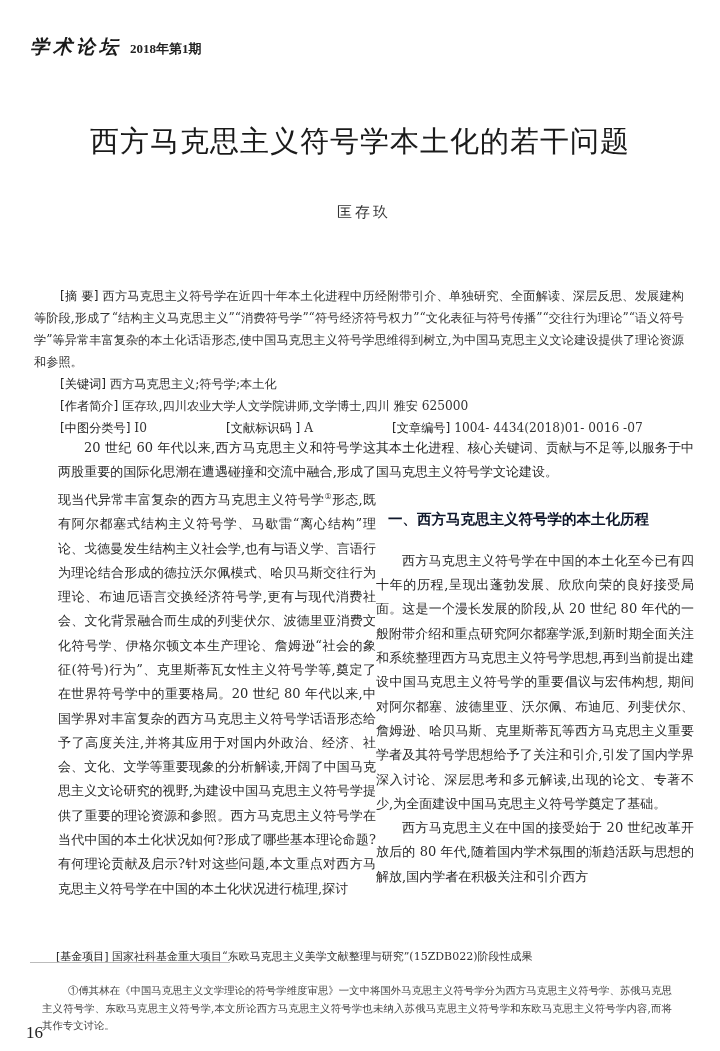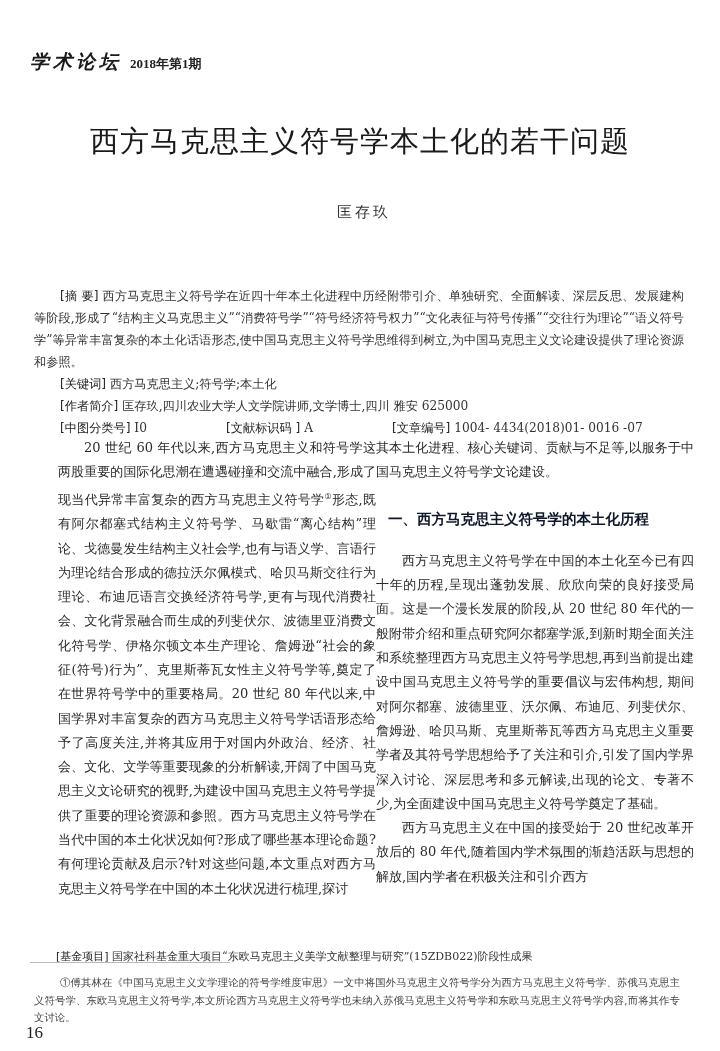--- a/index.html
+++ b/index.html
@@ -1,18 +1,18 @@
 <!DOCTYPE html>
 <html><head>
 <meta charset="utf-8">
 <style>
   html, body { margin: 0; padding: 0; background: #ffffff; }
   body { width: 720px; height: 1051px; position: relative; overflow: hidden;
          font-family: "DejaVu Serif", "Liberation Serif", serif; color: #222; }
-  .header { position: absolute; left: 30px; top: 34px; display: flex; align-items: baseline; gap: 8px; margin-top: 15px; }
+  .header { position: absolute; left: 30px; top: 34px; display: flex; align-items: baseline; gap: 8px; }
   .journal { font-family: "DejaVu Serif", serif; font-size: 19px; font-weight: bold; font-style: italic; letter-spacing: 4px; color: #1a1a1a; }
   .issue { font-family: "Liberation Serif", serif; font-size: 13px; font-weight: bold; color: #222; }
   .title { position: absolute; left: 0; right: 0; top: 122px; text-align: center;
            font-family: "DejaVu Sans", sans-serif; font-size: 29px; color: #1a1a1a; letter-spacing: 1px; }
   .author { position: absolute; left: 8px; right: 0; top: 203px; text-align: center;
             font-family: "DejaVu Serif", serif; font-size: 15px; letter-spacing: 3px; color: #333; }
   .abstract { position: absolute; left: 34px; width: 650px; top: 268px;
               font-size: 12.2px; line-height: 22px; color: #333; text-align: justify; }
   .abstract .indent { text-indent: 26px; margin-top: 17px; }
   .lbl { font-family: "DejaVu Sans", sans-serif; color: #222; }
@@ -23,21 +23,21 @@
   .cols { position: absolute; top: 436px; left: 34px; width: 660px; display: flex; justify-content: flex-end; }
   .col { width: 318px; font-size: 13px; line-height: 24.3px; color: #2a2a2a; text-align: justify; }
   .col p { margin: 0; text-indent: 26px; }
   .col p.noindent { text-indent: 0; }
   .sec { font-family: "DejaVu Sans", sans-serif; font-size: 14.5px; font-weight: bold; color: #0f172a;
          margin: 22px 0 18px 12px; text-indent: 0; }
   sup { font-size: 8px; }
   .fund { position: absolute; left: 56px; top: 937px; font-size: 11px; color: #333; white-space: nowrap; margin-top: 12px; }
   .rule { position: absolute; left: 30px; top: 962px; width: 200px; height: 0; border-top: 1px solid #bbb; }
   .footnote { position: absolute; left: 26px; top: 966px; width: 662px; font-size: 10.4px; line-height: 17.5px; color: #444; text-align: justify; }
-  .footnote p { margin: 8px; text-indent: 26px; }
+  .footnote p { margin: 16px; text-indent: 26px; }
   .pageno { position: absolute; left: 26px; top: 1023px; font-family: Liberation Serif, serif; font-size: 17px; color: #222; }
 </style>
 </head>
 <body>
 
 <div class="header">
   <span class="journal">学术论坛</span>
   <span class="issue">2018年第1期</span>
 </div>
 

